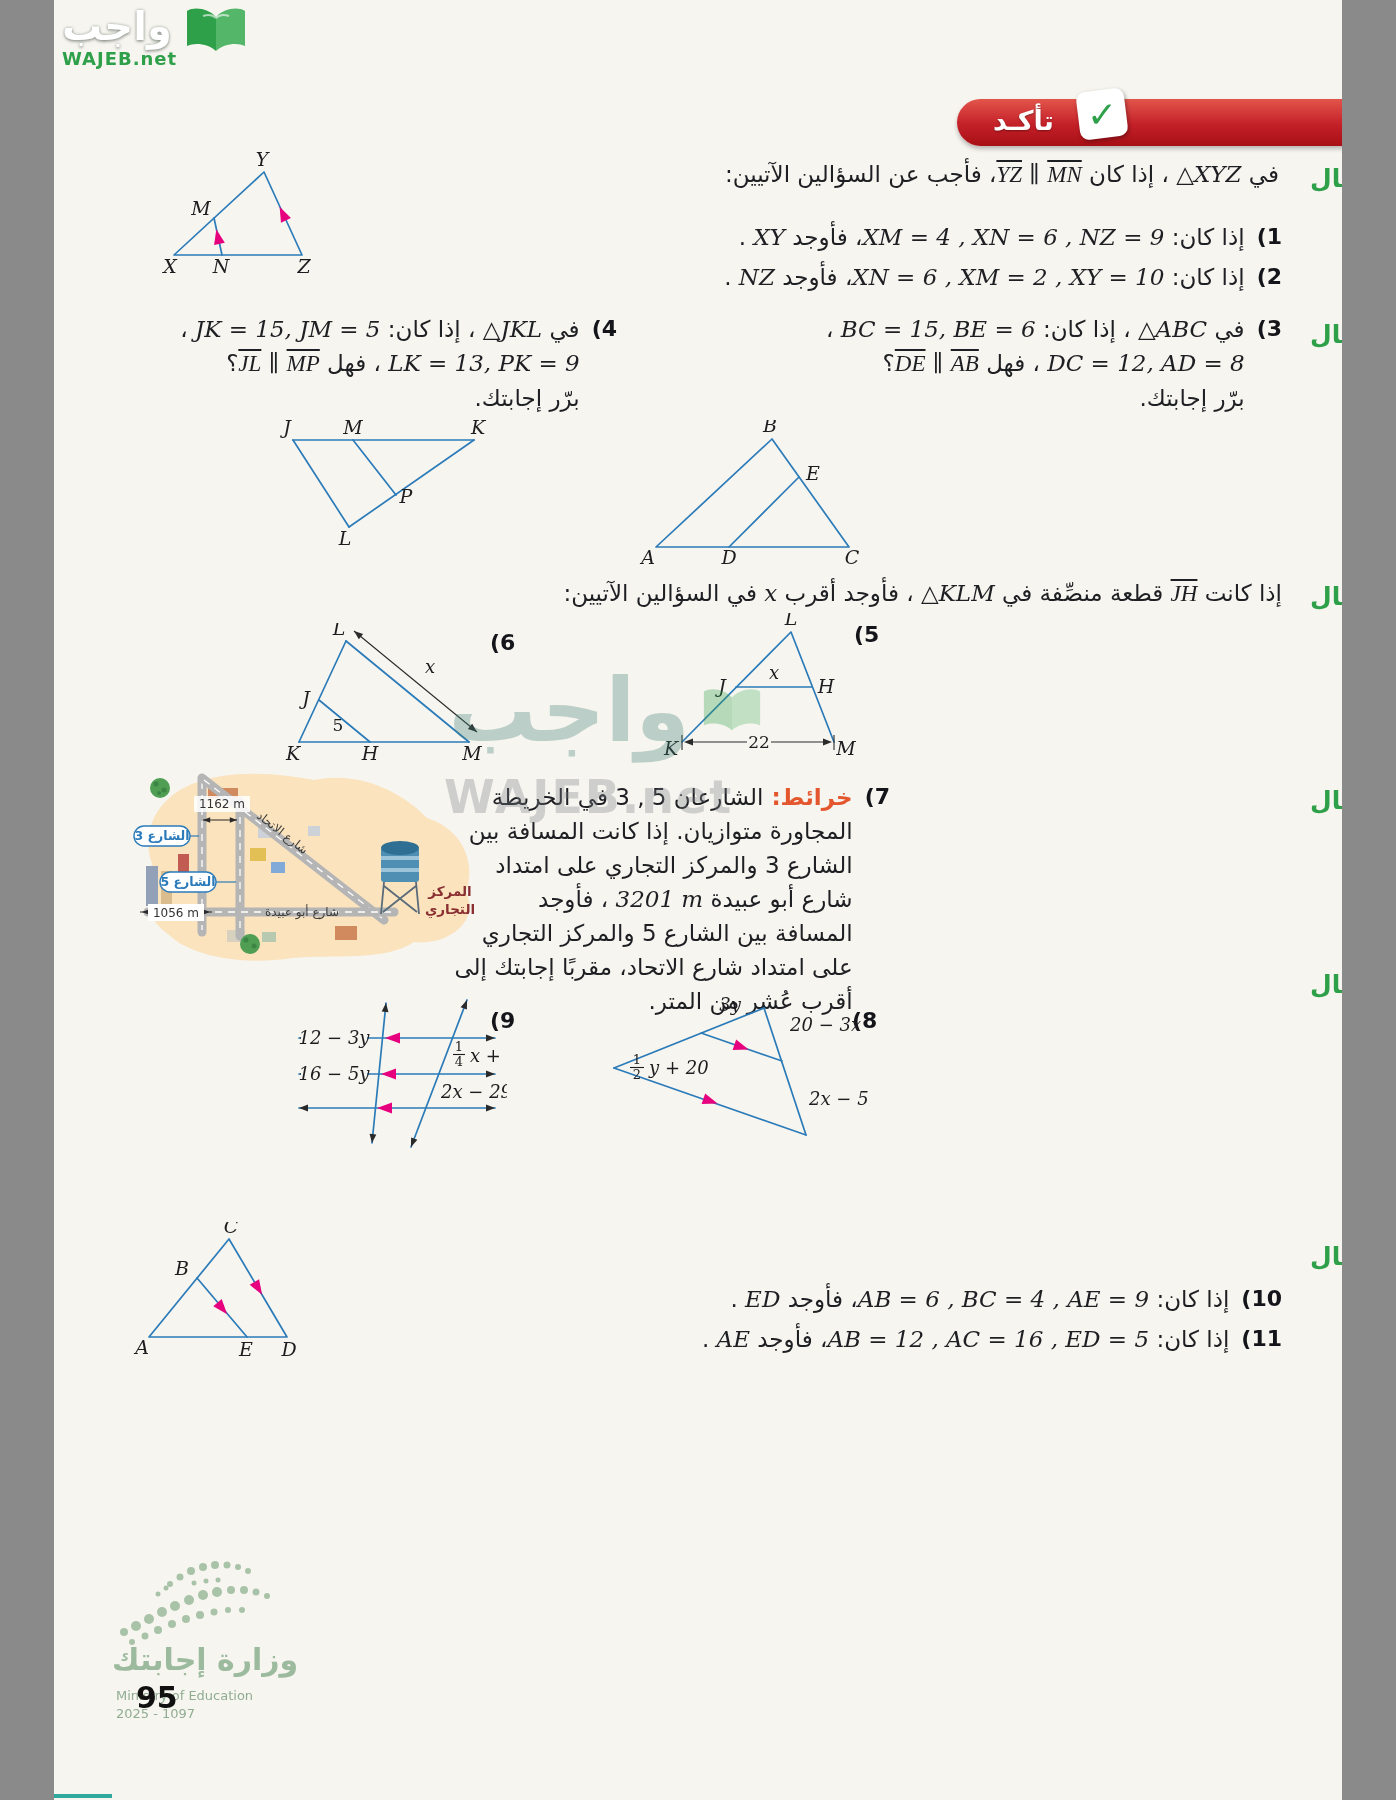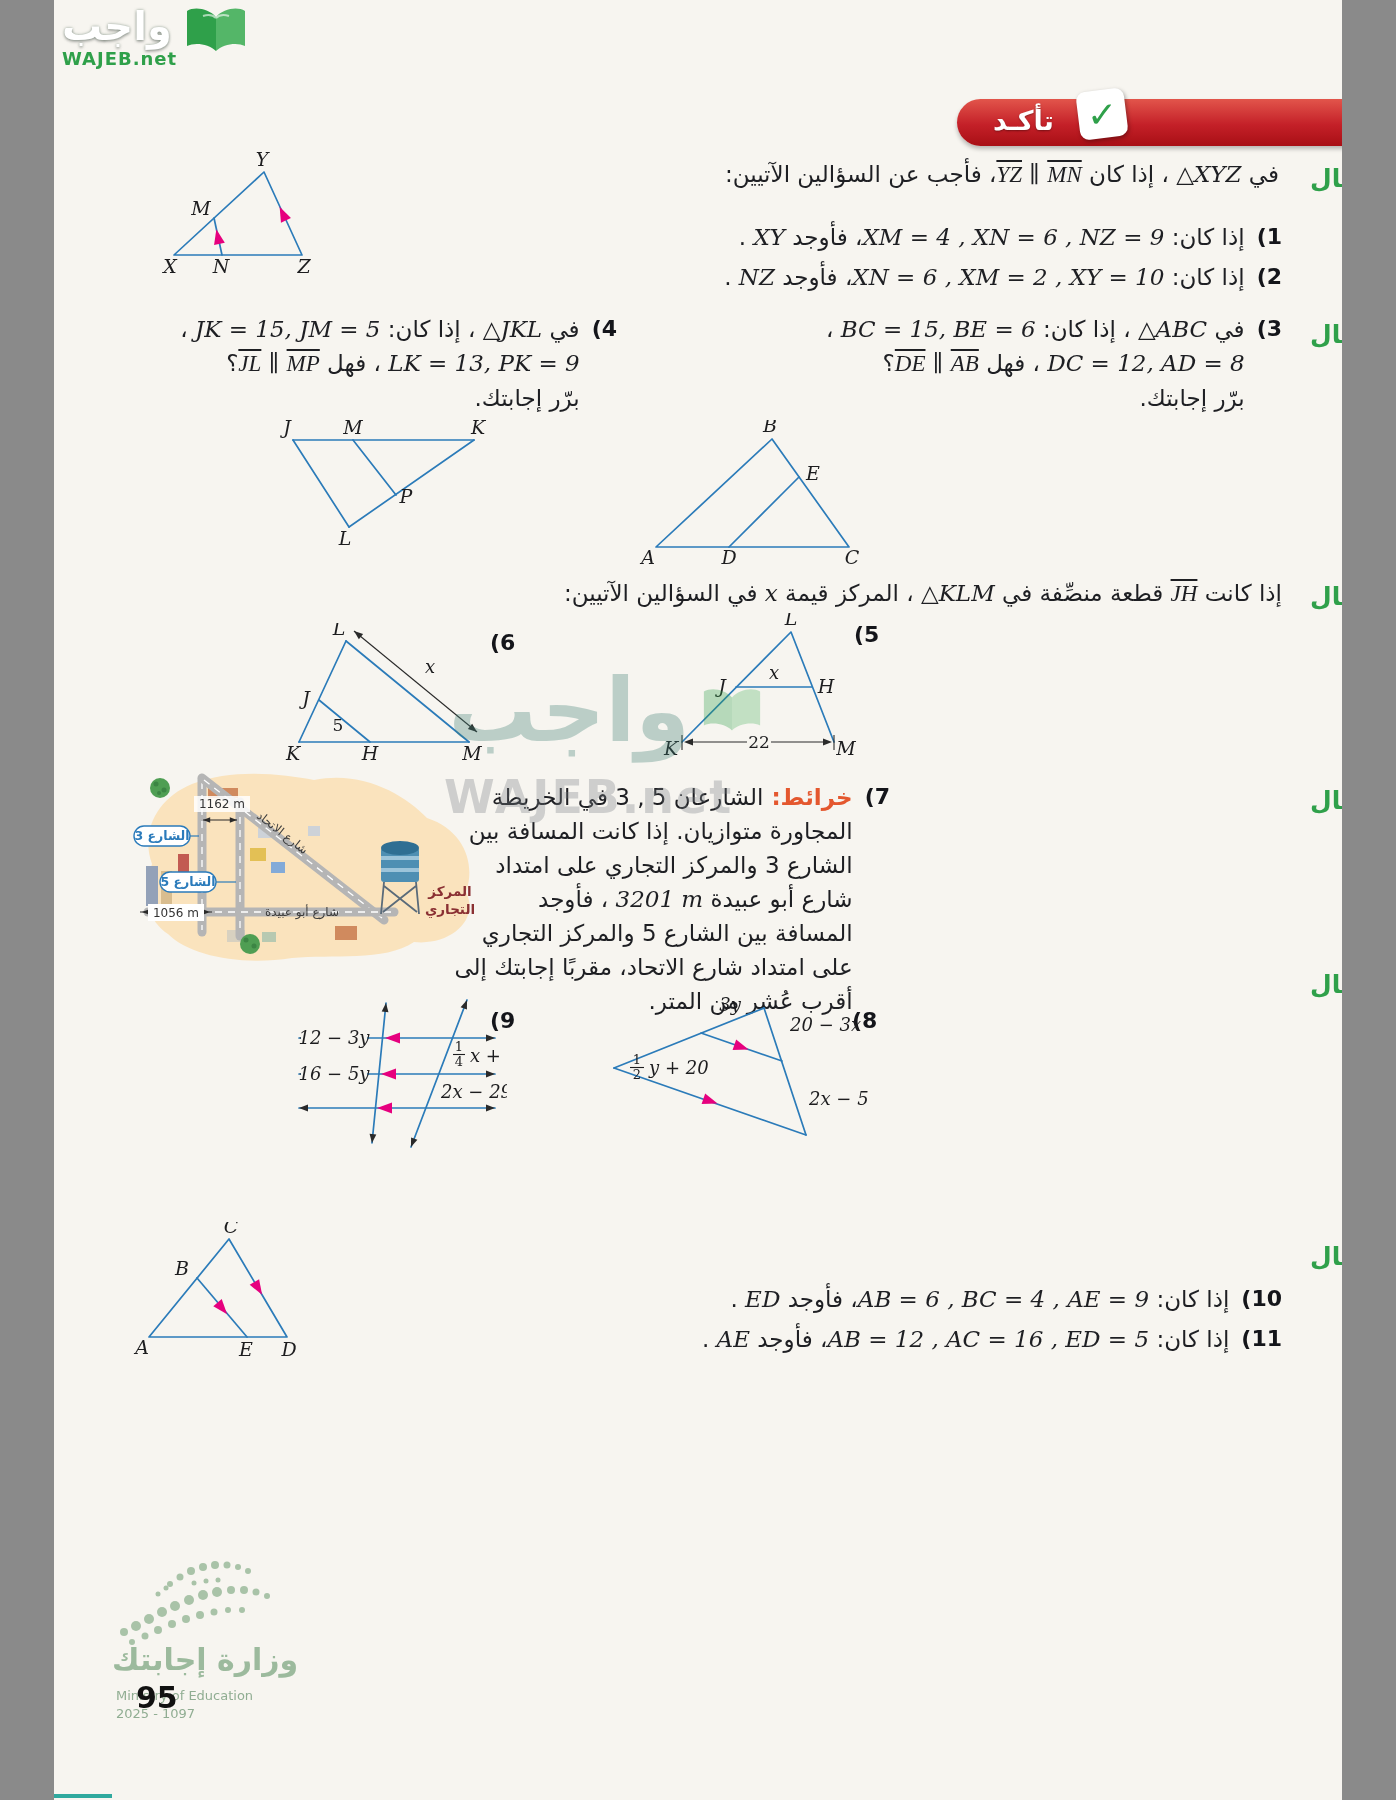--- a/index.html
+++ b/index.html
@@ -157,21 +157,21 @@
       <path d="M19,127 L135,19 L212,127 Z"></path>
       <path d="M92,127 L162,57"></path>
     </g>
     <text class="lbl" x="133" y="12" text-anchor="middle">B</text>
     <text class="lbl" x="176" y="60" text-anchor="middle">E</text>
     <text class="lbl" x="11" y="144" text-anchor="middle">A</text>
     <text class="lbl" x="92" y="144" text-anchor="middle">D</text>
     <text class="lbl" x="215" y="144" text-anchor="middle">C</text>
   </svg>
 
-  <div class="ar abs" style="left:331px; top:576px; width:897px;"><span>إذا كانت </span><span class="seg-mo" dir="ltr">JH</span><span> قطعة منصِّفة في </span><span class="seg-m" dir="ltr">△KLM</span><span> ، المركز قيمة </span><span class="seg-m" dir="ltr">x</span><span> في السؤالين الآتيين:</span></div>
+  <div class="ar abs" style="left:331px; top:576px; width:897px;"><span>إذا كانت </span><span class="seg-mo" dir="ltr">JH</span><span> قطعة منصِّفة في </span><span class="seg-m" dir="ltr">△KLM</span><span> ، فأوجد أقرب </span><span class="seg-m" dir="ltr">x</span><span> في السؤالين الآتيين:</span></div>
 
   <span class="qnum abs" style="left:800px; top:618px;">(5</span>
   <span class="qnum abs" style="left:436px; top:626px;">(6</span>
 
   <svg class="fig" style="left:608px; top:613px;" width="195" height="155" viewBox="0 0 195 155">
     <g class="edge">
       <path d="M20,129 L129,19 L172,129"></path>
       <path d="M74,74 L150,74"></path>
     </g>
     <g class="meas">

